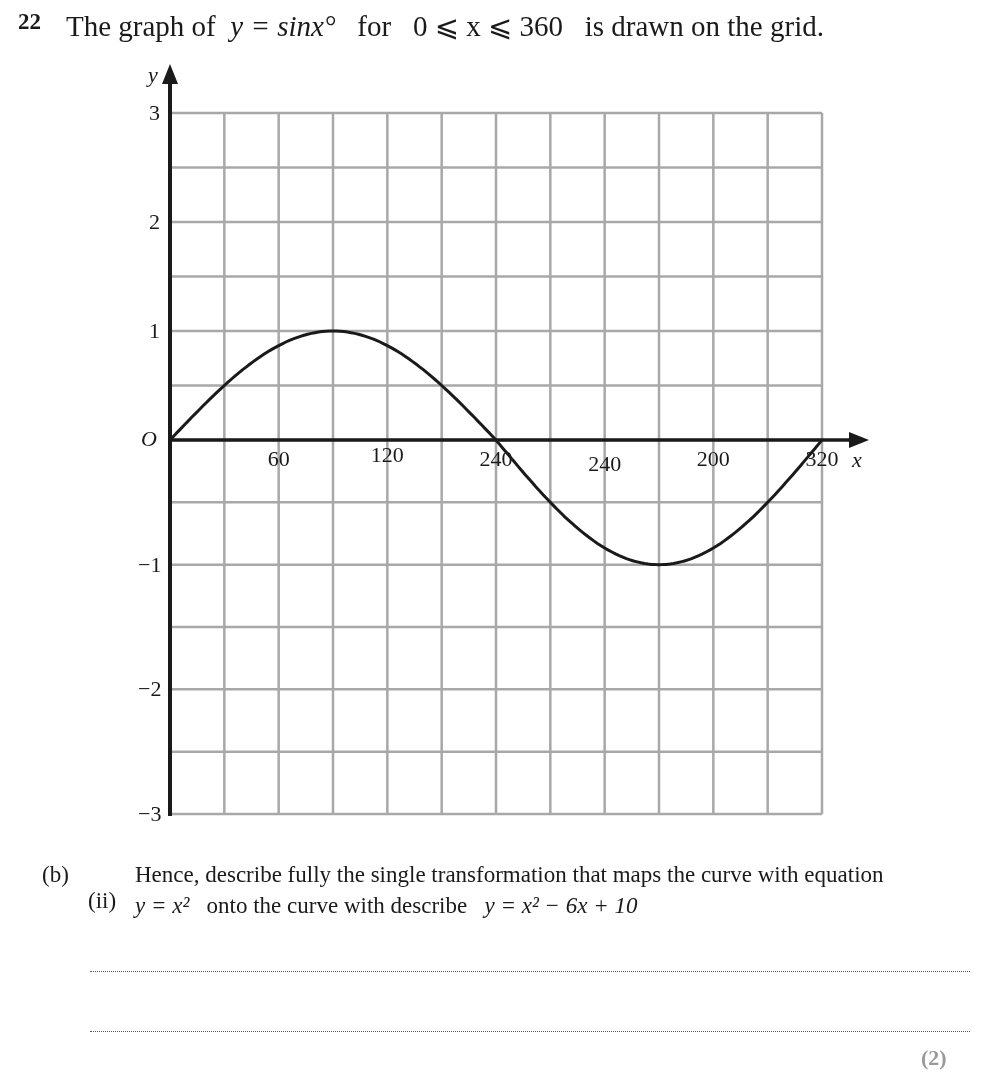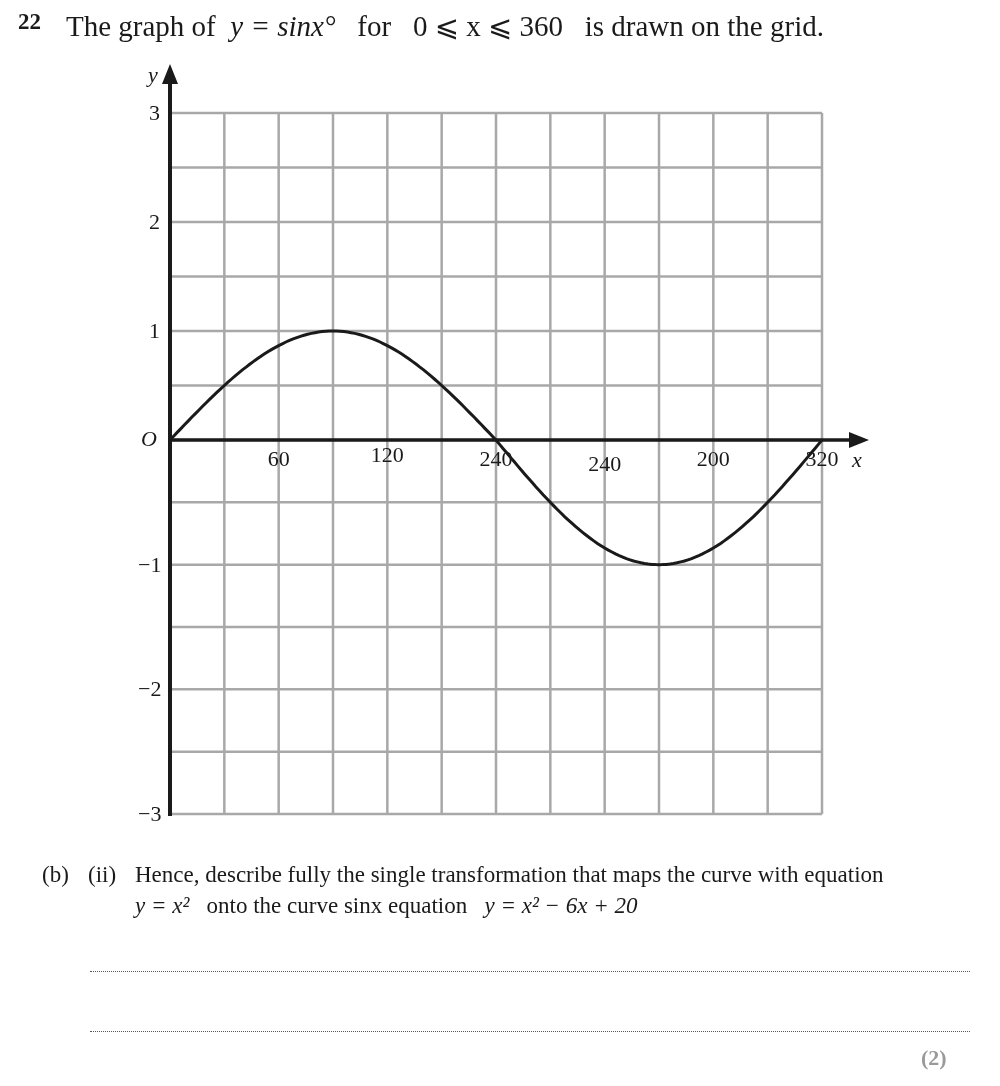--- a/index.html
+++ b/index.html
@@ -78,23 +78,23 @@
     <div class="abs tick" style="left: 149px; top: 318px;">1</div>
     <div class="abs tick" style="left: 138px; top: 551.667px;">−1</div>
     <div class="abs tick" style="left: 138px; top: 676.333px;">−2</div>
     <div class="abs tick" style="left: 138px; top: 801px;">−3</div>
     <div class="abs tick" style="left: 141px; top: 426px; font-style: italic;">O</div>
     <div class="abs tick" style="left: 852px; top: 447px; font-style: italic;">x</div>
     <div class="abs tick" style="left: 148px; top: 62px; font-style: italic;">y</div>
   </div>
 
 <div class="abs body-text" style="left:42px; top:862px;">(b)</div>
-<div class="abs body-text" style="left:88px; top:862px;text-align:right;">(ii)</div>
+<div class="abs body-text" style="left:88px; top:888px;text-align:right;">(ii)</div>
 <div class="abs body-text" style="left:135px; top:862px;">Hence, describe fully the single transformation that maps the curve with equation</div>
 <div class="abs body-text" style="left:135px; top:893px;">
   <i class="m">y = x²</i>&nbsp;&nbsp;
-  <span>onto the curve sinx equation</span>&nbsp;&nbsp;
-  <i class="m">y = x² − 6x + 20</i>
+  <span>onto the curve with describe</span>&nbsp;&nbsp;
+  <i class="m">y = x² − 6x + 10</i>
 </div>
 
 <div class="answer-line" style="top:971px;"></div>
 <div class="answer-line" style="top:1031px;"></div>
 <div class="abs marks" style="left:921px; top:1045px;">(2)</div>
 
 </body></html>

